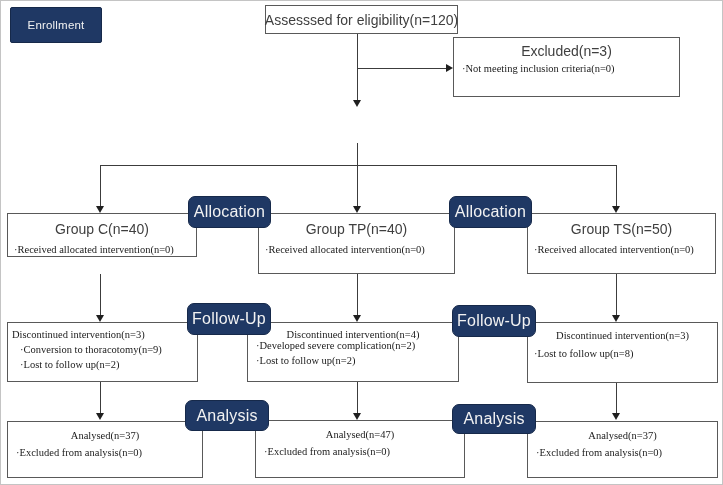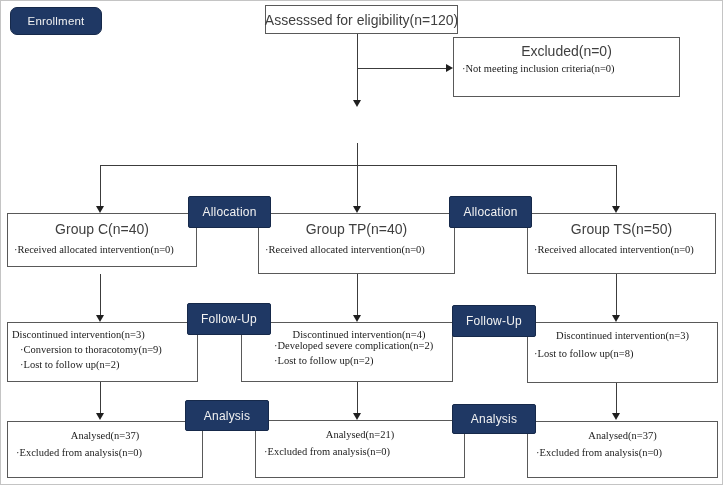--- a/index.html
+++ b/index.html
@@ -26,23 +26,23 @@
     font-family:"Liberation Serif",serif;font-size:10.5px;color:#1a1a1a;
     text-align:center;
   }
   .box-title-serif.left{text-align:left;}
   .box-item{
     font-family:Liberation Serif, serif;font-size:10.5px;color:#1a1a1a;
     text-align:left;white-space:nowrap;
   }
   .badge{
     position:absolute;background:var(--navy);color:#f2f2f2;
-    border:1px solid #16294a;border-radius:2px;box-sizing:border-box;
+    border:1px solid #16294a;border-radius:7px;box-sizing:border-box;
     display:flex;align-items:center;justify-content:center;
-    font-size:12px;z-index:2;letter-spacing:.2px;
+    font-size:16px;z-index:2;letter-spacing:.2px;
   }
   .badge.square{border-radius:2px;font-size:11.5px;}
   .vline,.hline{position:absolute;background:var(--line);z-index:0;}
   .vline{width:1px;}
   .hline{height:1px;}
   .arr-down{
     position:absolute;width:0;height:0;z-index:0;
     border-left:4px solid transparent;border-right:4px solid transparent;
     border-top:7px solid #1f1f1f;
   }
@@ -81,73 +81,73 @@
   <div class="vline" style="left:616px;top:274px;height:41px;"></div>
   <div class="arr-down" style="left:612px;top:315px;"></div>
 
   <div class="vline" style="left:100px;top:382px;height:31px;"></div>
   <div class="arr-down" style="left:96px;top:413px;"></div>
   <div class="vline" style="left:357px;top:382px;height:31px;"></div>
   <div class="arr-down" style="left:353px;top:413px;"></div>
   <div class="vline" style="left:616px;top:383px;height:30px;"></div>
   <div class="arr-down" style="left:612px;top:413px;"></div>
 
-  <div class="badge square" style="left:10px;top:7px;width:92px;height:28px;border-radius:7px;">Enrollment</div>
+  <div class="badge square" style="left:10px;top:7px;width:92px;height:36px;">Enrollment</div>
 
   <div class="box center-v" style="left:265px;top:5px;width:193px;height:29px;">
     <div class="box-title">Assesssed for eligibility(n=120)</div>
   </div>
 
   <div class="box pt5" style="left:453px;top:37px;width:227px;height:60px;">
-    <div class="box-title">Excluded(n=0)</div>
+    <div class="box-title">Excluded(n=3)</div>
     <div class="box-item" style="padding-left:8px;margin-top:4px;">·Not meeting inclusion criteria(n=0)</div>
   </div>
 
 
   <div class="badge" style="left:188px;top:196px;width:83px;height:32px;">Allocation</div>
   <div class="badge" style="left:449px;top:196px;width:83px;height:32px;">Allocation</div>
   <div class="badge" style="left:187px;top:303px;width:84px;height:32px;">Follow-Up</div>
   <div class="badge" style="left:452px;top:305px;width:84px;height:32px;">Follow-Up</div>
   <div class="badge" style="left:185px;top:400px;width:84px;height:31px;">Analysis</div>
   <div class="badge" style="left:452px;top:404px;width:84px;height:30px;">Analysis</div>
 
-  <div class="box pt7" style="left:7px;top:213px;width:190px;height:54px;">
+  <div class="box pt7" style="left:7px;top:213px;width:190px;height:44px;">
     <div class="box-title">Group C(n=40)</div>
     <div class="box-item" style="padding-left:6px;margin-top:7px;">·Received allocated intervention(n=0)</div>
   </div>
   <div class="box pt7" style="left:258px;top:213px;width:197px;height:61px;">
     <div class="box-title">Group TP(n=40)</div>
     <div class="box-item" style="padding-left:6px;margin-top:7px;">·Received allocated intervention(n=0)</div>
   </div>
   <div class="box pt7" style="left:527px;top:213px;width:189px;height:61px;">
     <div class="box-title">Group TS(n=50)</div>
     <div class="box-item" style="padding-left:6px;margin-top:7px;">·Received allocated intervention(n=0)</div>
   </div>
 
   <div class="box pt6" style="left:7px;top:322px;width:191px;height:60px;">
     <div class="box-title-serif left" style="padding-left:4px;">Discontinued intervention(n=3)</div>
     <div class="box-item" style="padding-left:12px;margin-top:4px;">·Conversion to thoracotomy(n=9)</div>
     <div class="box-item" style="padding-left:12px;margin-top:4px;">·Lost to follow up(n=2)</div>
   </div>
-  <div class="box pt6" style="left:241px;top:322px;width:212px;height:60px;padding-left:24px;">
+  <div class="box pt6" style="left:247px;top:322px;width:212px;height:60px;">
     <div class="box-title-serif">Discontinued intervention(n=4)</div>
     <div class="box-item" style="padding-left:8px;">·Developed severe complication(n=2)</div>
     <div class="box-item" style="padding-left:8px;margin-top:4px;">·Lost to follow up(n=2)</div>
   </div>
   <div class="box pt7" style="left:527px;top:322px;width:191px;height:61px;">
     <div class="box-title-serif">Discontinued intervention(n=3)</div>
     <div class="box-item" style="padding-left:6px;margin-top:7px;">·Lost to follow up(n=8)</div>
   </div>
 
   <div class="box pt8" style="left:7px;top:421px;width:196px;height:57px;">
     <div class="box-title-serif">Analysed(n=37)</div>
     <div class="box-item" style="padding-left:8px;margin-top:6px;">·Excluded from analysis(n=0)</div>
   </div>
   <div class="box pt8" style="left:255px;top:420px;width:210px;height:58px;">
-    <div class="box-title-serif">Analysed(n=21)</div>
+    <div class="box-title-serif">Analysed(n=47)</div>
     <div class="box-item" style="padding-left:8px;margin-top:6px;">·Excluded from analysis(n=0)</div>
   </div>
   <div class="box pt8" style="left:527px;top:421px;width:191px;height:57px;">
     <div class="box-title-serif">Analysed(n=37)</div>
     <div class="box-item" style="padding-left:8px;margin-top:6px;">·Excluded from analysis(n=0)</div>
   </div>
 
 </div>
 
 </body></html>

